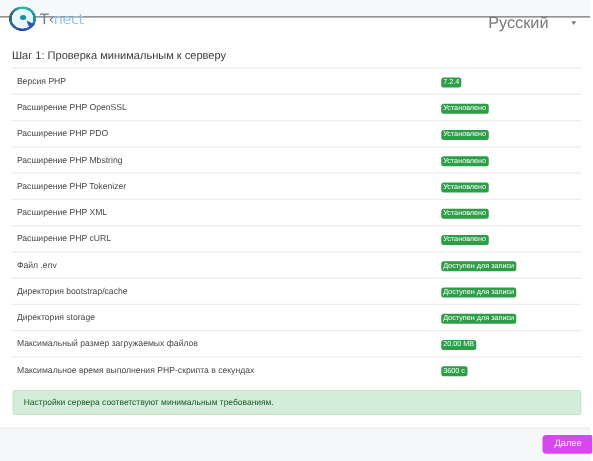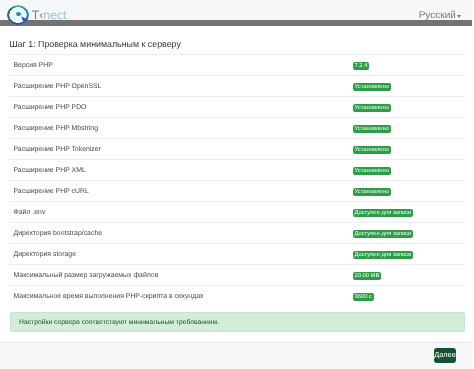--- a/index.html
+++ b/index.html
@@ -1,48 +1,48 @@
 <!DOCTYPE html>
 <html><head>
 <meta charset="utf-8">
 <style>
   html,body{margin:0;padding:0;}
   body{width:474px;height:369px;background:#ffffff;font-family:"Liberation Sans",sans-serif;-webkit-font-smoothing:antialiased;text-rendering:geometricPrecision;}
   .page{width:474px;height:369px;position:relative;overflow:hidden;background:#fff;}
-  .header{position:absolute;left:0;top:0;width:472px;height:26px;background:#f7f8fa;border-bottom:6px solid #737373;box-sizing:border-box;}
+  .header{position:absolute;left:0;top:0;width:472px;height:14px;background:#f7f8fa;border-bottom:1px solid #737373;box-sizing:border-box;}
   .logo{position:absolute;left:7px;top:5px;display:flex;align-items:center;}
   .logo svg{display:block;}
 
   .logomark{position:relative;display:inline-block;width:22px;height:20px;}
   .lm-fill{position:absolute;left:1.3px;top:1.2px;width:19.4px;height:17.6px;border-radius:50%;background:#e9f8fc;}
   .lm-ring{position:absolute;left:0;top:0;width:22px;height:20px;border-radius:50%;
     background:conic-gradient(from 0deg,
       #2dbdae 0deg, #23abb2 30deg, #2199a8 62deg, #2389b4 90deg,
       #2a74c0 126deg, #2d57b4 156deg, #2c45a6 180deg, #2d4ba6 200deg,
       #2e63ab 224deg, #356f93 250deg, #3a6474 272deg, #3d6470 296deg,
       #3a7d84 316deg, #2f9fa4 338deg, #2dbdae 360deg);
     -webkit-mask:radial-gradient(closest-side, transparent 0 77%, #000 80%, #000 100%);
     mask:radial-gradient(closest-side, transparent 0 77%, #000 80%, #000 100%);}
   .lm-tail{position:absolute;left:0;top:0;width:22px;height:20px;overflow:visible;}
   .lm-dot{position:absolute;left:8.5px;top:6.9px;width:5.0px;height:4.0px;border-radius:50%;
     background:linear-gradient(120deg,#2a80c6 0%,#178e9d 45%,#0f9a86 100%);}
   .logotext{font-family:"DejaVu Sans",sans-serif;font-size:11.5px;letter-spacing:-0.3px;margin-left:3px;position:relative;top:-0.5px;}
-  .lang{position:absolute;right:11.2px;top:10px;font-size:10px;color:#76797d;display:flex;align-items:center;gap:1px;margin-left:47px;}
+  .lang{position:absolute;right:11.2px;top:10px;font-size:13px;color:#76797d;display:flex;align-items:center;gap:18px;margin-left:47px;}
   .caret{width:0;height:0;border-left:2.6px solid transparent;border-right:2.6px solid transparent;border-top:3px solid #76797d;position:relative;top:0.5px;}
   .step{position:absolute;left:9.5px;top:39px;font-size:8.85px;color:#35393d;}
   .rows{position:absolute;left:8.5px;top:54px;width:456px;}
   .row{display:flex;align-items:center;height:21px;border-top:1px solid #ededef;box-sizing:border-box;}
   .row .lbl{font-size:6.9px;color:#47494c;padding-left:5px;position:relative;top:0px;}
   .row .val{position:absolute;left:344px;}
   .badge{display:inline-block;background:#2b9e46;color:#fff;font-size:5.8px;line-height:7.5px;height:7.5px;padding:0 2px;border-radius:2px;white-space:nowrap;position:relative;top:-3px;}
   .badge > b{font-weight:normal;display:block;position:relative;top:1.35px;}
   .alert{position:absolute;left:10px;top:312px;width:455px;height:20px;background:#d4edda;border:1px solid #c3e6cb;color:#155724;font-size:6.5px;box-sizing:border-box;border-radius:2px;}
   .alert span{position:absolute;left:8px;top:6.2px;font-size:6.78px;}
   .footer{position:absolute;left:0;top:342px;width:472px;height:27px;background:#f6f7f8;border-top:1px solid #ebebed;box-sizing:border-box;}
-  .btn{position:absolute;left:434px;top:5px;width:22px;height:15px;background:#14532d;color:#fff;font-size:7.4px;border-radius:3px;text-align:center;line-height:14.6px;}
+  .btn{position:absolute;left:434px;top:5px;width:41px;height:15px;background:#d946ef;color:#fff;font-size:7.4px;border-radius:3px;text-align:center;line-height:14.6px;}
 </style>
 </head>
 <body>
 
 <div class="page">
   <div class="header">
     <div class="logo">
       <span class="logomark">
         <span class="lm-fill"></span>
         <span class="lm-ring"></span>

